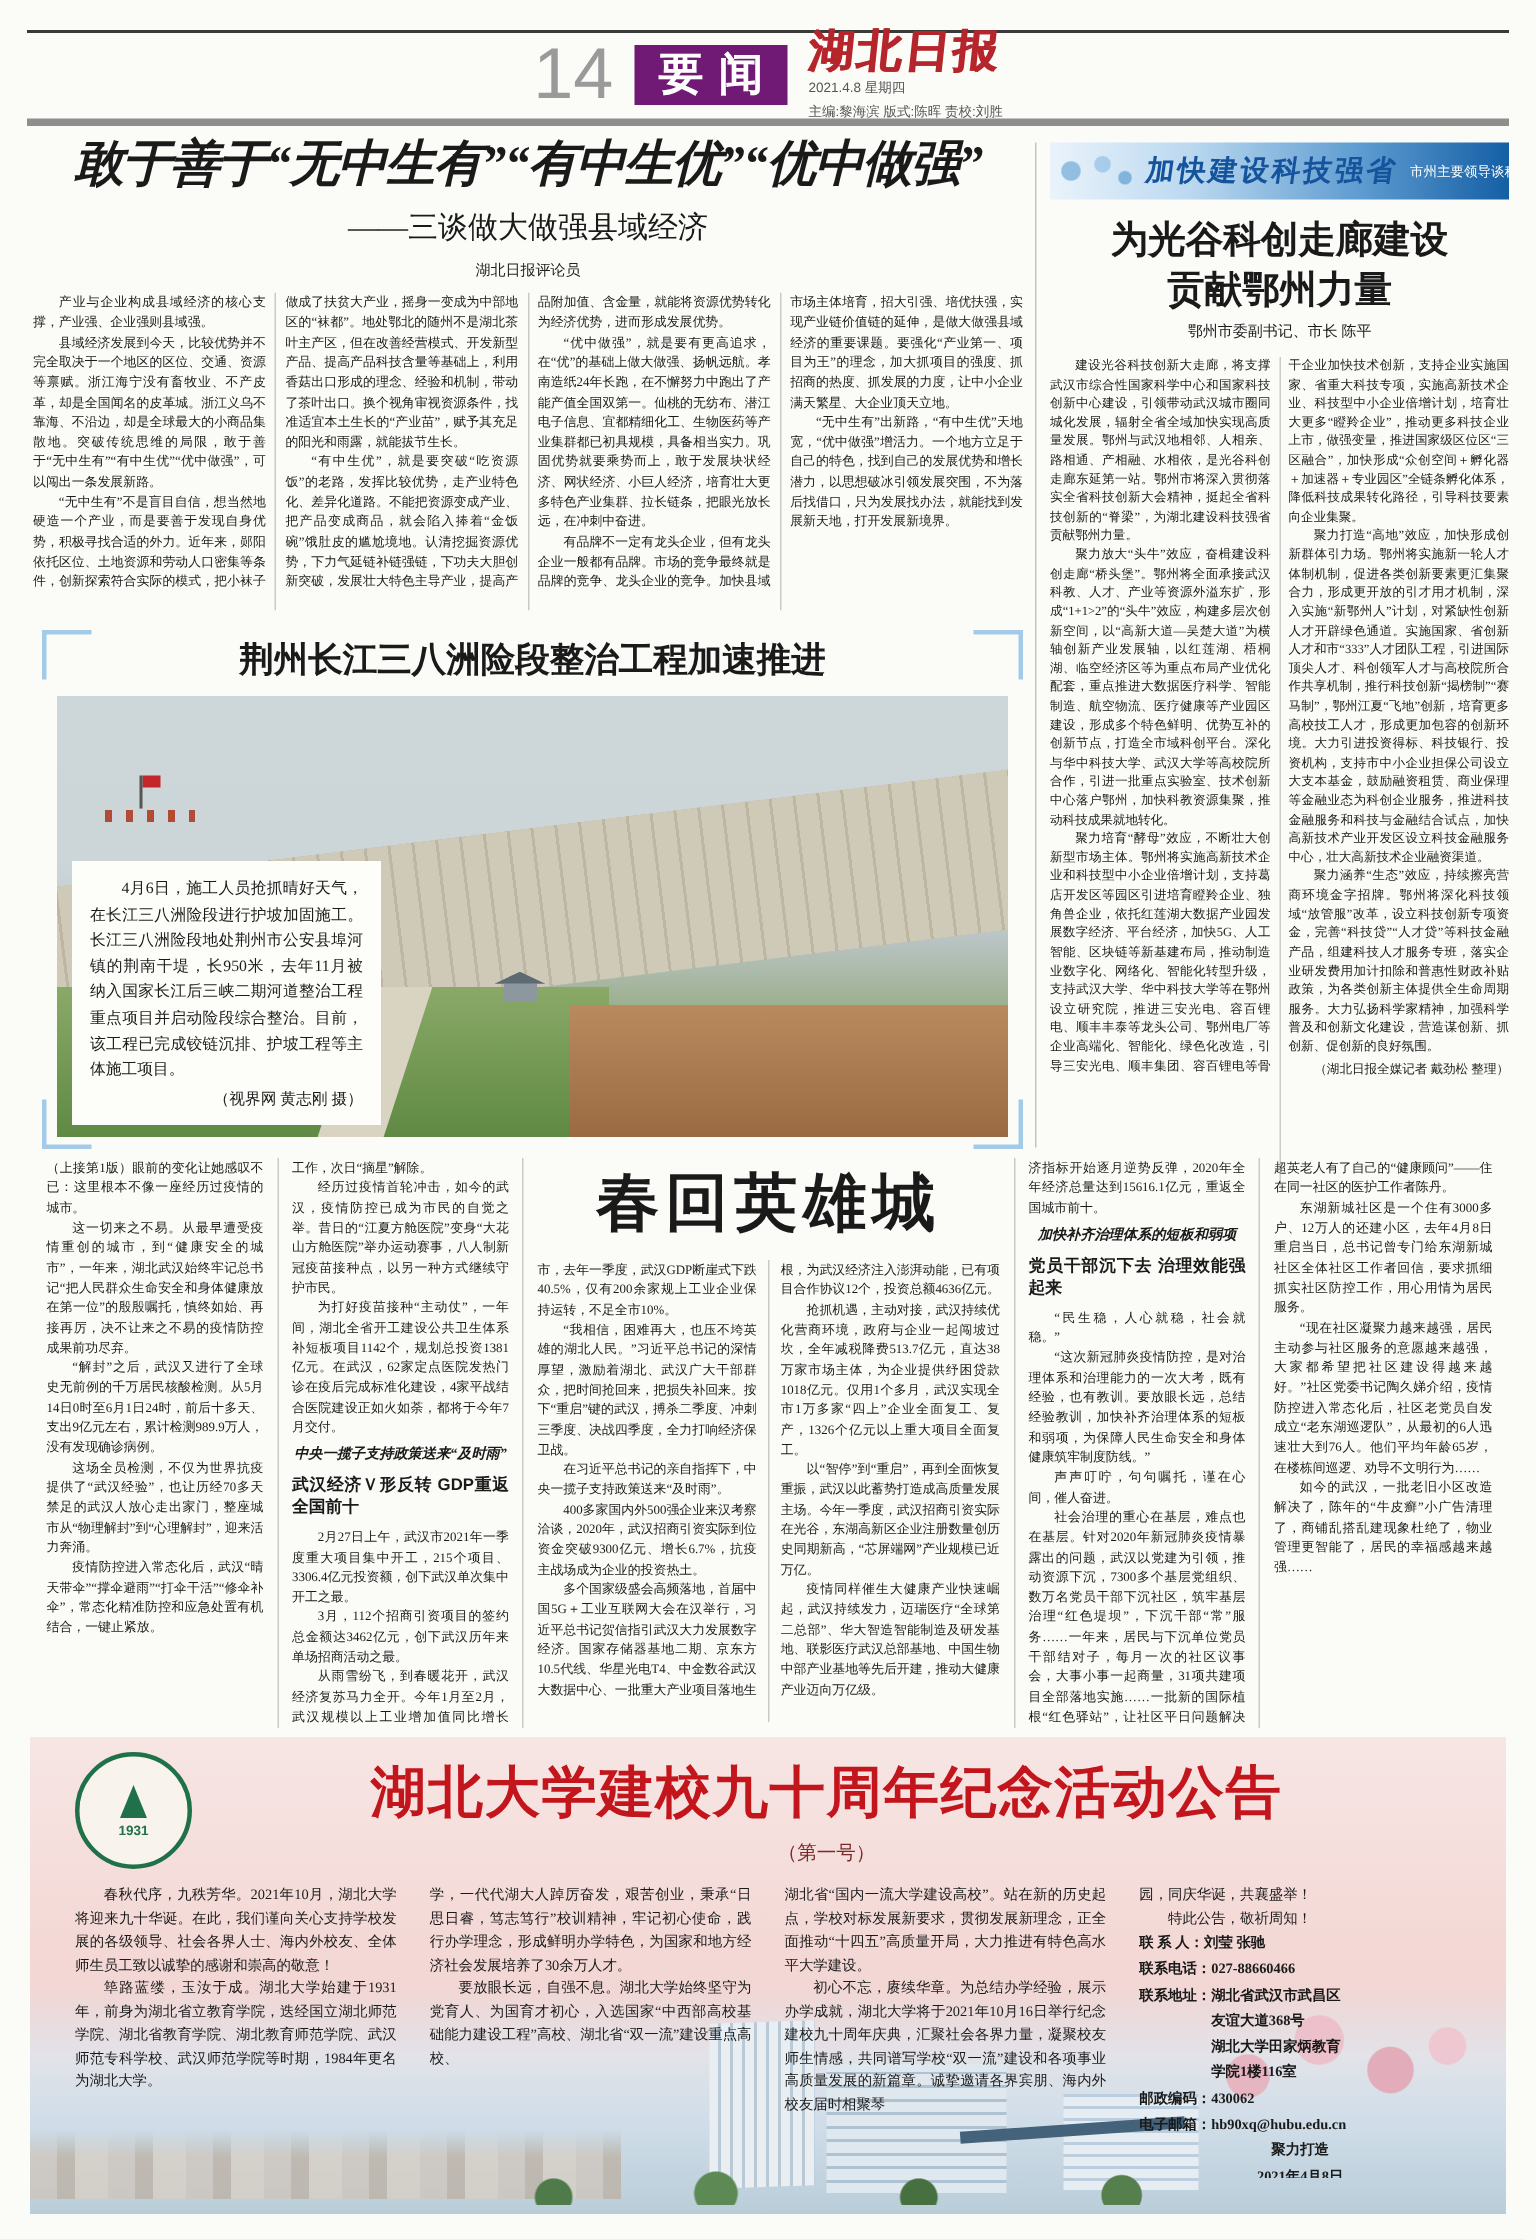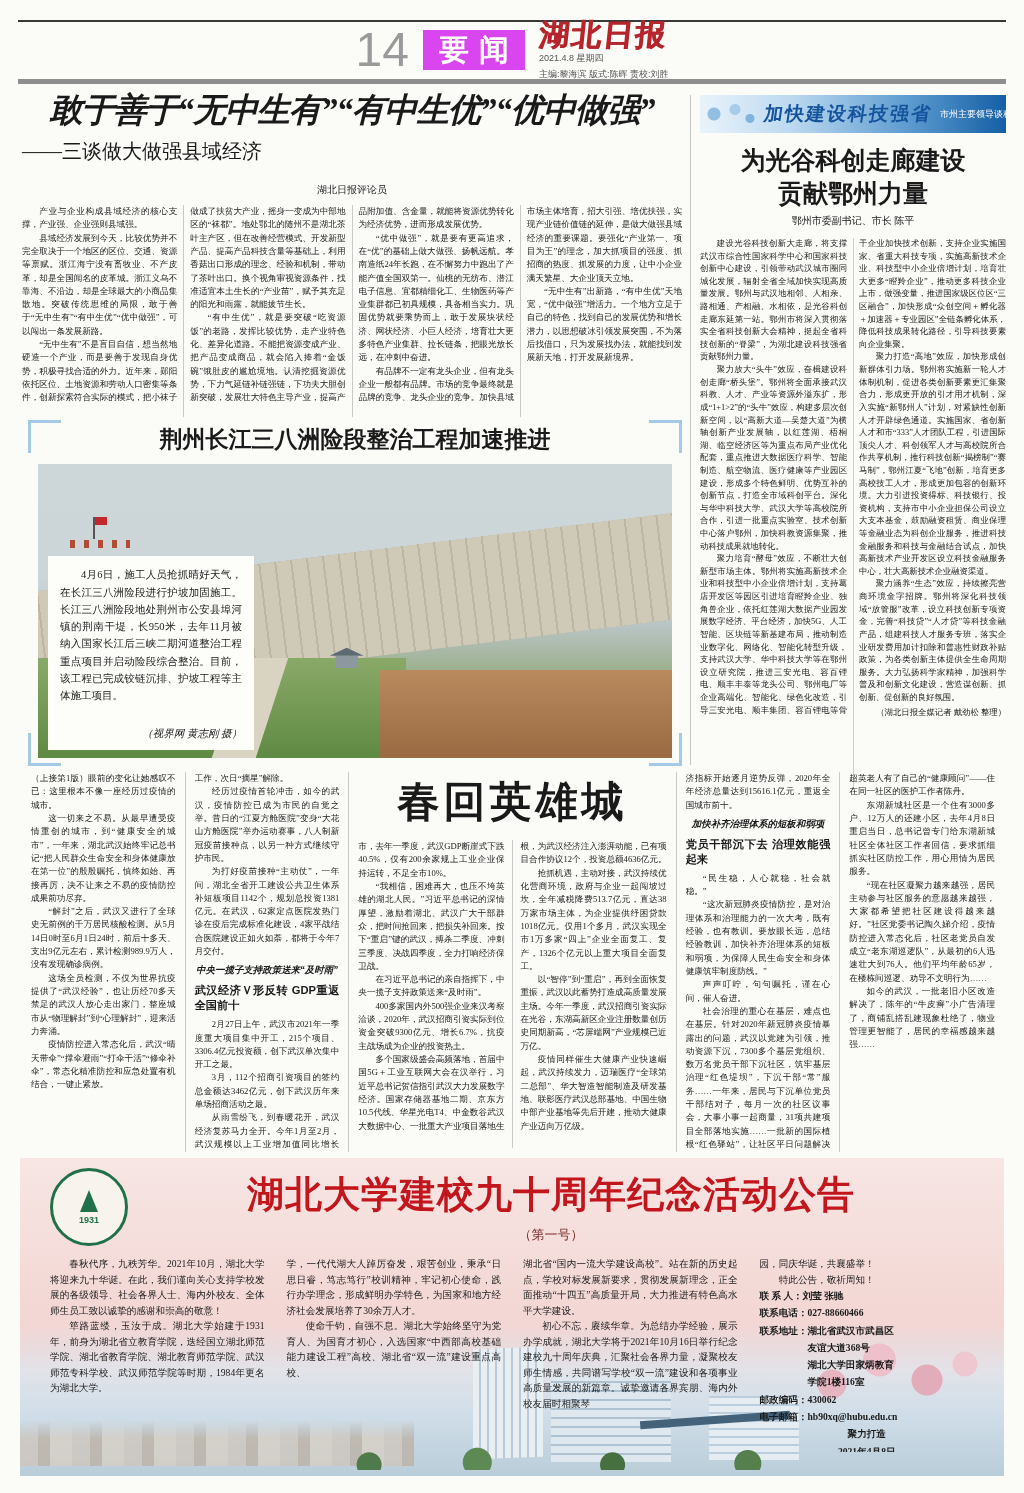--- a/index.html
+++ b/index.html
@@ -2,30 +2,30 @@
 <html><head>
 <meta charset="utf-8">
 <style>
   html,body{margin:0;padding:0;background:#e8e8e4;}
   .page{position:relative;width:1024px;height:1493px;margin:0 auto;background:#fbfbf8;
         font-family:"Liberation Serif","DejaVu Serif",serif;color:#1a1a1a;overflow:hidden;}
   
   .topline{position:absolute;left:18px;right:18px;top:20px;height:2px;background:#3a3a3a;}
   .header{position:absolute;left:18px;right:18px;top:24px;height:52px;display:flex;align-items:center;justify-content:center;gap:14px;}
   .pageno{font-size:48px;color:#9a9a9a;font-family:"Liberation Sans",sans-serif;font-weight:400;line-height:1;}
-  .secbox{background:#d946ef;color:#fff;font-weight:700;font-size:30px;letter-spacing:10px;padding:5px 6px 5px 16px;line-height:1;}
+  .secbox{background:#701a75;color:#fff;font-weight:700;font-size:30px;letter-spacing:10px;padding:5px 6px 5px 16px;line-height:1;}
   .mast{display:flex;flex-direction:column;justify-content:center;}
   .mastname{color:#b5252b;font-size:30px;font-weight:900;transform:skewX(-6deg);letter-spacing:2px;
             text-shadow:1px 0 0 #b5252b;line-height:1.05;}
   .mastmeta{font-size:9px;color:#555;font-family:"Liberation Sans",sans-serif;line-height:1.5;margin-top:2px;}
   .thickbar{position:absolute;left:18px;right:18px;top:79px;height:5px;background:#8e8e8e;}
   
   .editorial{position:absolute;left:22px;top:92px;width:660px;}
   .ed-h1{font-size:33px;font-weight:900;text-align:center;margin:0;line-height:1.15;letter-spacing:-1px;font-style:italic;}
-  .ed-h2{font-size:20px;text-align:left;margin:8px 0 18px;font-weight:400;}
+  .ed-h2{font-size:20px;text-align:center;margin:8px 0 8px;font-weight:400;}
   .ed-by{font-size:10px;text-align:center;margin:4px 0 8px;color:#222;}
   .ed-body{column-count:4;column-gap:13px;column-rule:1px solid #c9c9c9;height:212px;overflow:hidden;
            font-size:8.6px;line-height:1.55;text-align:justify;}
   
   .pbox{position:absolute;left:28px;top:420px;width:654px;height:346px;}
   .corner{position:absolute;width:30px;height:30px;border:0 solid #a3cbe8;}
   .c-tl{left:0;top:0;border-left-width:3px;border-top-width:3px;}
   .c-tr{right:0;top:0;border-right-width:3px;border-top-width:3px;}
   .c-bl{left:0;bottom:0;border-left-width:3px;border-bottom-width:3px;}
   .c-br{right:0;bottom:0;border-right-width:3px;border-bottom-width:3px;}
@@ -40,21 +40,21 @@
   .path{position:absolute;left:30%;bottom:0;width:7%;height:34%;background:#d9d3c2;transform:skewX(-18deg);}
   .pavilion{position:absolute;left:46%;bottom:30%;width:34px;height:22px;}
   .pav-roof{width:34px;height:8px;background:#5d6a72;clip-path:polygon(0 100%,50% 0,100% 100%);}
   .pav-body{width:22px;height:12px;background:#8d979e;margin:0 auto;}
   .flag{position:absolute;left:9%;top:18%;width:12px;height:8px;background:#c3272b;}
   .flag:after{content:"";position:absolute;left:-2px;top:0;width:2px;height:22px;background:#555;}
   .workers{position:absolute;left:5%;top:26%;width:60px;height:8px;
      background:repeating-linear-gradient(90deg,#b34a33 0 5px,transparent 5px 14px);}
   .caption{position:absolute;left:10px;bottom:8px;width:206px;background:#fdfdfa;padding:10px 12px 8px;box-sizing:border-box;}
   .caption p{margin:0;font-size:10.5px;line-height:1.65;text-align:justify;text-indent:2em;font-style:normal;}
-  .caption .credit{text-align:right;text-indent:0;margin-top:20px;font-style:italic;}
+  .caption .credit{text-align:right;text-indent:0;margin-top:2px;}
   
   .vrule{position:absolute;left:690px;top:95px;width:1px;height:670px;background:#c4c4c4;}
   .sci{position:absolute;left:700px;top:95px;width:306px;}
   .banner{position:relative;height:38px;background:linear-gradient(90deg,#eaf3fb 0%,#bcd9f0 30%,#5d9bd0 68%,#145fa5 100%);
           display:flex;align-items:center;overflow:hidden;}
   .banner-deco{position:absolute;left:2px;top:4px;width:60px;height:30px;opacity:.8;
      background:radial-gradient(circle at 20% 50%,#7fb3dd 0 6px,transparent 7px),
                 radial-gradient(circle at 55% 35%,#9cc6e8 0 5px,transparent 6px),
                 radial-gradient(circle at 80% 65%,#6da9d8 0 4px,transparent 5px);}
   .banner-t{position:relative;font-size:19px;font-weight:900;color:#15549c;letter-spacing:2px;margin-left:64px;
@@ -262,21 +262,21 @@
         <div class="ann-issue">（第一号）</div>
       </div>
     </div>
     <div class="ann-cols">
       <div>
           <p class="p-para">春秋代序，九秩芳华。2021年10月，湖北大学将迎来九十华诞。在此，我们谨向关心支持学校发展的各级领导、社会各界人士、海内外校友、全体师生员工致以诚挚的感谢和崇高的敬意！</p>
           <p class="p-para">筚路蓝缕，玉汝于成。湖北大学始建于1931年，前身为湖北省立教育学院，迭经国立湖北师范学院、湖北省教育学院、湖北教育师范学院、武汉师范专科学校、武汉师范学院等时期，1984年更名为湖北大学。</p>
         </div>
       <div>
           <p class="p-noind">学，一代代湖大人踔厉奋发，艰苦创业，秉承“日思日睿，笃志笃行”校训精神，牢记初心使命，践行办学理念，形成鲜明办学特色，为国家和地方经济社会发展培养了30余万人才。</p>
-          <p class="p-para">使命千钧，自强不息。湖北大学始终坚守为党育人、为国育才初心，入选国家“中西部高校基础能力建设工程”高校、湖北省“双一流”建设重点高校、</p>
+          <p class="p-para">要放眼长远，自强不息。湖北大学始终坚守为党育人、为国育才初心，入选国家“中西部高校基础能力建设工程”高校、湖北省“双一流”建设重点高校、</p>
         </div>
       <div>
           <p class="p-noind">湖北省“国内一流大学建设高校”。站在新的历史起点，学校对标发展新要求，贯彻发展新理念，正全面推动“十四五”高质量开局，大力推进有特色高水平大学建设。</p>
           <p class="p-para">初心不忘，赓续华章。为总结办学经验，展示办学成就，湖北大学将于2021年10月16日举行纪念建校九十周年庆典，汇聚社会各界力量，凝聚校友师生情感，共同谱写学校“双一流”建设和各项事业高质量发展的新篇章。诚挚邀请各界宾朋、海内外校友届时相聚琴</p>
         </div>
       <div>
           <p class="p-noind">园，同庆华诞，共襄盛举！</p>
           <p class="p-para">特此公告，敬祈周知！</p>
           <p class="p-contact">联 系 人：刘莹 张驰</p>
           <p class="p-contact">联系电话：027-88660466</p>

